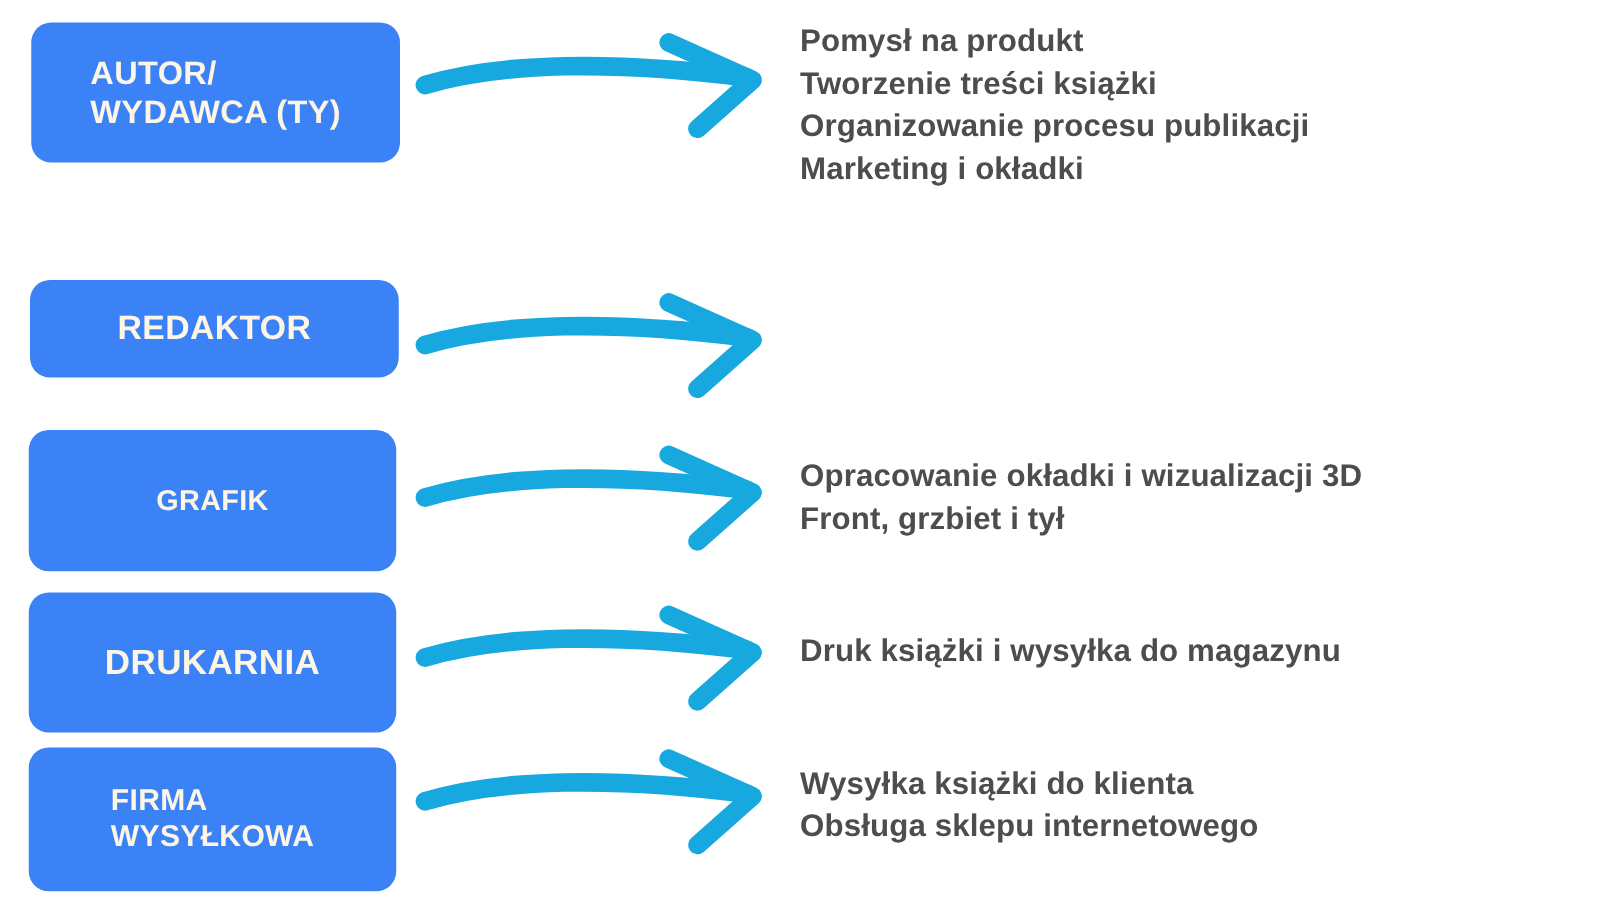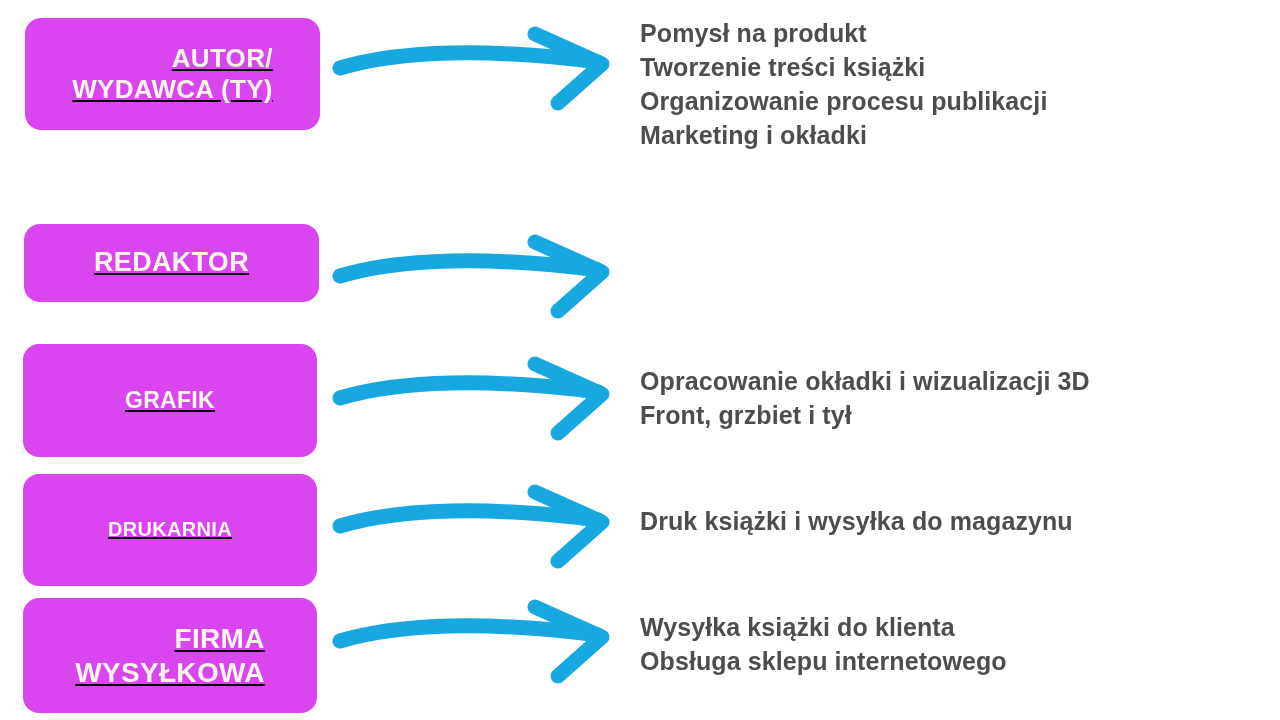--- a/index.html
+++ b/index.html
@@ -19,28 +19,27 @@
     position: absolute;
     left: 0;
     top: 0;
     width: 1280px;
     height: 720px;
   }
 
   
   .role-box {
     position: absolute;
-    background: #d946ef;
+    background: #3b82f6;
     border-radius: 16px;
     display: flex;
     align-items: center;
     justify-content: center;
     box-sizing: border-box;
-    text-align: right;
-    text-decoration: underline;
+    text-align: left;
   }
   .role-label {
     color: #fdf5e6;
     font-family: "Liberation Sans", sans-serif;
     font-weight: bold;
     font-size: 27px;
     line-height: 1.18;
     letter-spacing: 0.3px;
     white-space: pre-line;
     padding: 0 10px;
@@ -49,22 +48,22 @@
   
   .box-1 { left: 25px;  top: 18px;  width: 295px; height: 112px; }
   .box-2 { left: 24px;  top: 224px; width: 295px; height: 78px; }
   .box-3 { left: 23px;  top: 344px; width: 294px; height: 113px; }
   .box-4 { left: 23px;  top: 474px; width: 294px; height: 112px; }
   .box-5 { left: 23px;  top: 598px; width: 294px; height: 115px; }
 
   .box-1 .role-label { font-size: 26px; }
   .box-2 .role-label { font-size: 27px; }
   .box-3 .role-label { font-size: 23px; }
-  .box-4 .role-label { font-size: 20px; }
-  .box-5 .role-label { font-size: 28px; }
+  .box-4 .role-label { font-size: 28px; }
+  .box-5 .role-label { font-size: 24px; }
 
   
   .arrow {
     position: absolute;
     width: 300px;
     height: 110px;
     pointer-events: none;
   }
   .arrow-1 { left: 330px; top: 20px; }
   .arrow-2 { left: 330px; top: 228px; }

